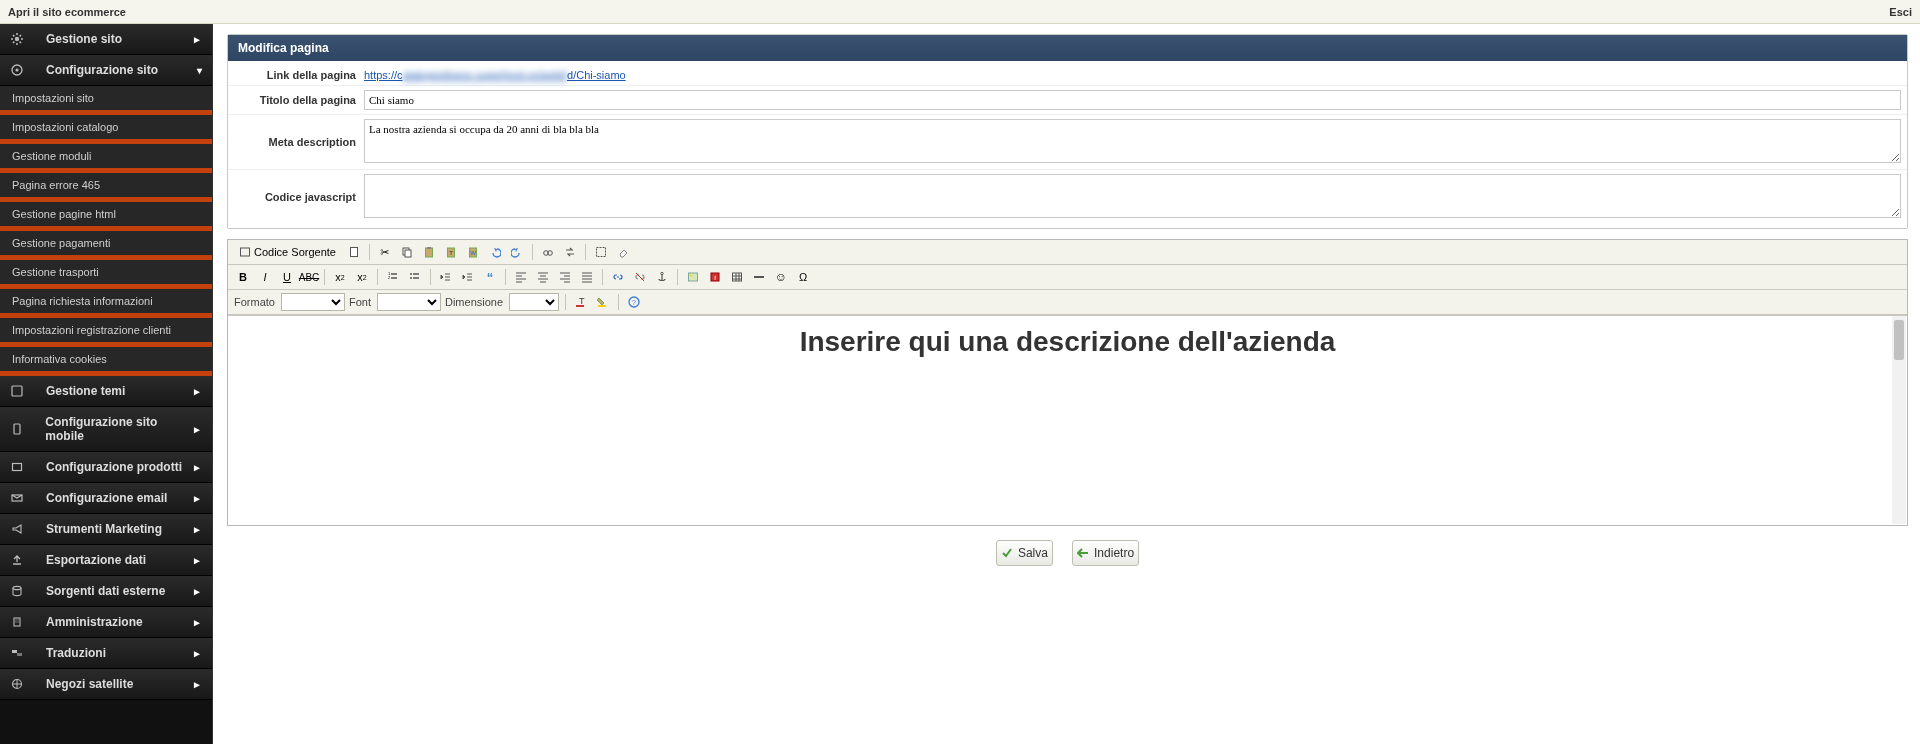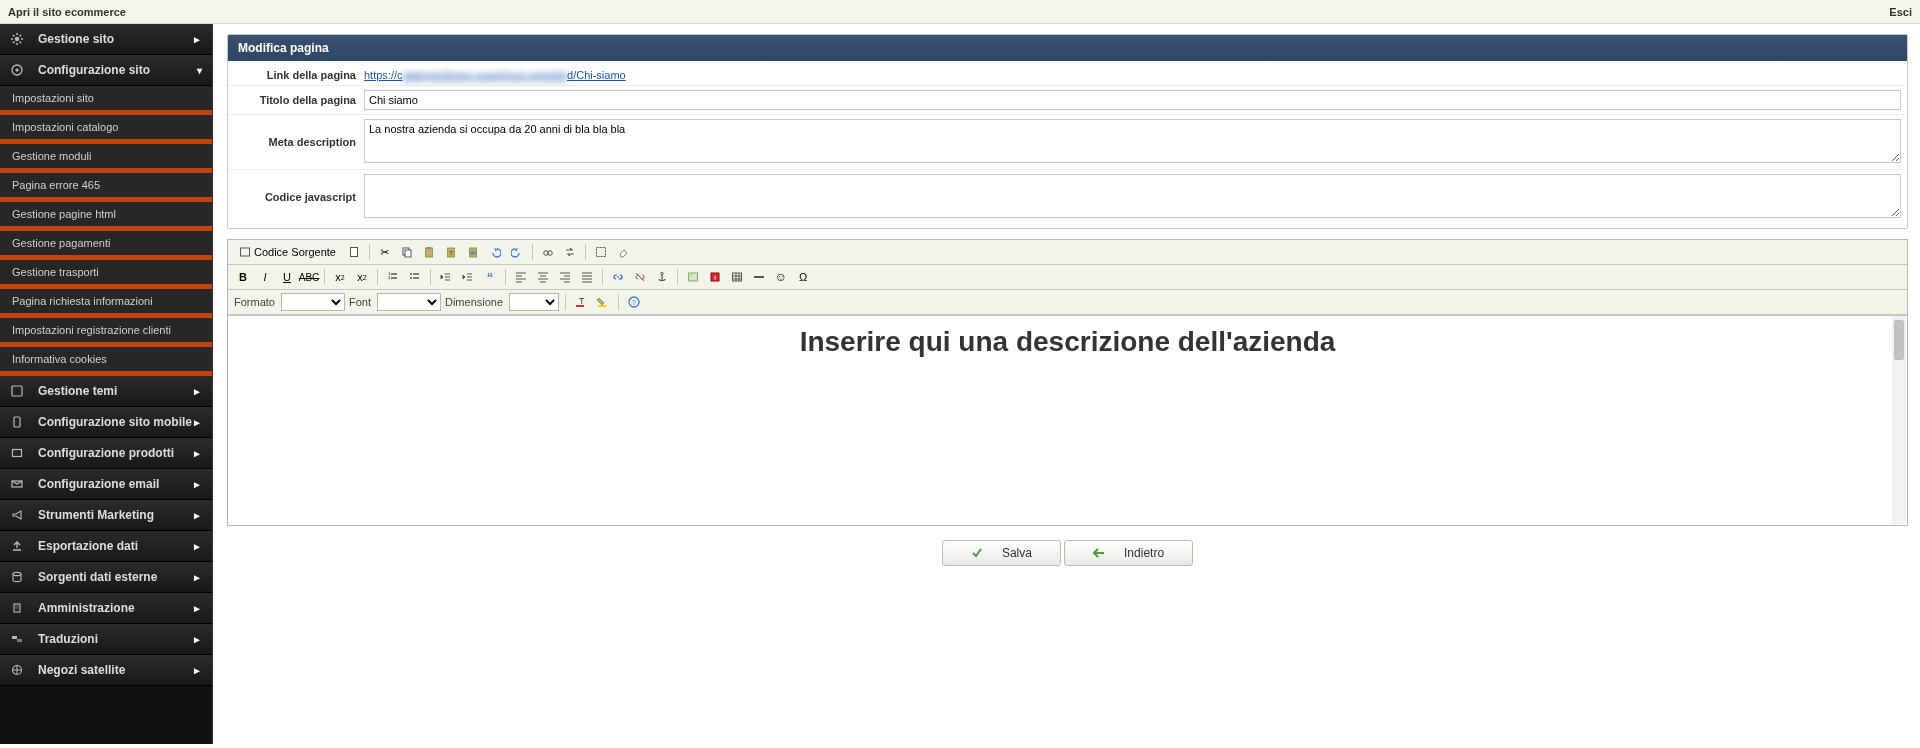--- a/index.html
+++ b/index.html
@@ -6,51 +6,51 @@
 body { font-family: Verdana, Arial, sans-serif; font-size: 11px; color: #333; background: #fff; }
 
 .topbar { background: #f5f5ee; border-bottom: 1px solid #d9d9c7; height: 24px; display: flex; align-items: center; justify-content: space-between; padding: 0 8px; font-size: 11px; }
 .topbar a { color: #333; text-decoration: none; font-weight: bold; }
 
 .shell { display: flex; min-height: 720px; }
 
 .sidebar { width: 213px; background: #111; color: #ddd; border-right: 1px solid #333; }
 .sidebar .group-head { display:flex; align-items:center; justify-content:space-between; padding:8px 10px; background: linear-gradient(#2b2b2b,#181818); border-bottom:1px solid #000; font-weight:bold; font-size:12px; cursor:pointer; }
 .sidebar .group-head .gicon { width:14px; height:14px; margin-right:8px; display:inline-flex; align-items:center; justify-content:center; }
-.sidebar .group-head .left { display:flex; align-items:center; gap:6px; }
+.sidebar .group-head .left { display:flex; align-items:center; gap:14px; }
 .sidebar .group-head .arrow { color:#fff; font-size:10px; }
 .sidebar .subitem { padding:6px 12px; background:#272727; border-bottom:5px solid #c2410c; color:#cfcfcf; font-size:11px; cursor:pointer; }
 
 .content { flex:1; padding: 10px 12px 20px 14px; }
 
 .panel { border:1px solid #c7c7c7; border-radius:2px; margin-bottom:10px; }
 .panel .panel-header { background: linear-gradient(#3b5170,#2e4563); color:#fff; font-weight:bold; font-size:12px; padding:6px 10px; }
 .panel .panel-body { background:#fff; padding:4px 0; }
 
 .form-row { display:flex; align-items:center; border-bottom:1px solid #eee; padding:4px 6px; }
 .form-row:last-child { border-bottom:none; }
 .form-row label { width:130px; text-align:right; padding-right:8px; font-weight:bold; color:#333; font-size:11px; }
 .form-row .val { flex:1; }
 .form-row .val a { color:#1b57b1; text-decoration:underline; font-size:11px; }
-.form-row input[type=text], .form-row textarea { width:100%; border:1px solid #c9c9c9; padding:3px 4px; font-family:Liberation Sans, sans-serif; font-size:11px; }
+.form-row input[type=text], .form-row textarea { width:100%; border:1px solid #c9c9c9; padding:3px 4px; font-family:Liberation Serif, serif; font-size:11px; }
 .form-row textarea { height:44px; resize:vertical; }
 
 .editor-wrap { border:1px solid #b7b7b7; background:#f3f3ec; margin-top:8px; }
 .ck-toolbar { border-bottom:1px solid #c7c7bf; display:flex; flex-wrap:wrap; align-items:center; gap:4px; padding:3px 6px; }
 .ck-toolbar.second { border-bottom:1px solid #c7c7bf; }
 .ck-btn { width:18px; height:18px; display:inline-flex; align-items:center; justify-content:center; border:1px solid transparent; cursor:pointer; font-size:11px; background:transparent; }
 .ck-sep { width:1px; height:16px; background:#c4c4b8; margin:0 2px; display:inline-block; }
 .ck-label { font-size:11px; color:#444; margin-right:2px; }
 .ck-select { border:1px solid #b8b8aa; background:#fff; font-size:11px; height:18px; width:70px; }
 .ck-select.wide { width:64px; }
 .editor-area { background:#fff; height:210px; overflow:auto; padding:8px 15px; border-top:1px solid #c7c7bf; }
 .editor-area h2 { font-family: Verdana, sans-serif; font-size:28px; font-weight:bold; color:#333; text-align:center; margin-top:2px; }
 
 .actions { text-align:center; padding-top:14px; }
-.abtn { display:inline-flex; align-items:center; gap:19px; background: linear-gradient(#fefefe,#e9e9e4); border:1px solid #bdbdb2; border-radius:3px; padding:5px 28px; font-size:12px; color:#333; cursor:pointer; margin:0 0; }
+.abtn { display:inline-flex; align-items:center; gap:5px; background: linear-gradient(#fefefe,#e9e9e4); border:1px solid #bdbdb2; border-radius:3px; padding:5px 4px; font-size:12px; color:#333; cursor:pointer; margin:0 8px; }
 .ck-ico svg { display:block; }
 
 .scrollbar-fake { position:absolute; right:1px; top:1px; bottom:1px; width:14px; background:#f1f1f1; }
 .scrollbar-fake .thumb { position:absolute; top:4px; left:2px; right:2px; height:40px; background:#c1c1c1; border-radius:2px; }
 .editor-outer { position:relative; }
 
 .blurred-url { color:#1b57b1; }
 .blurred-url .blurspan { filter: blur(3px); }
 </style>
 </head>

